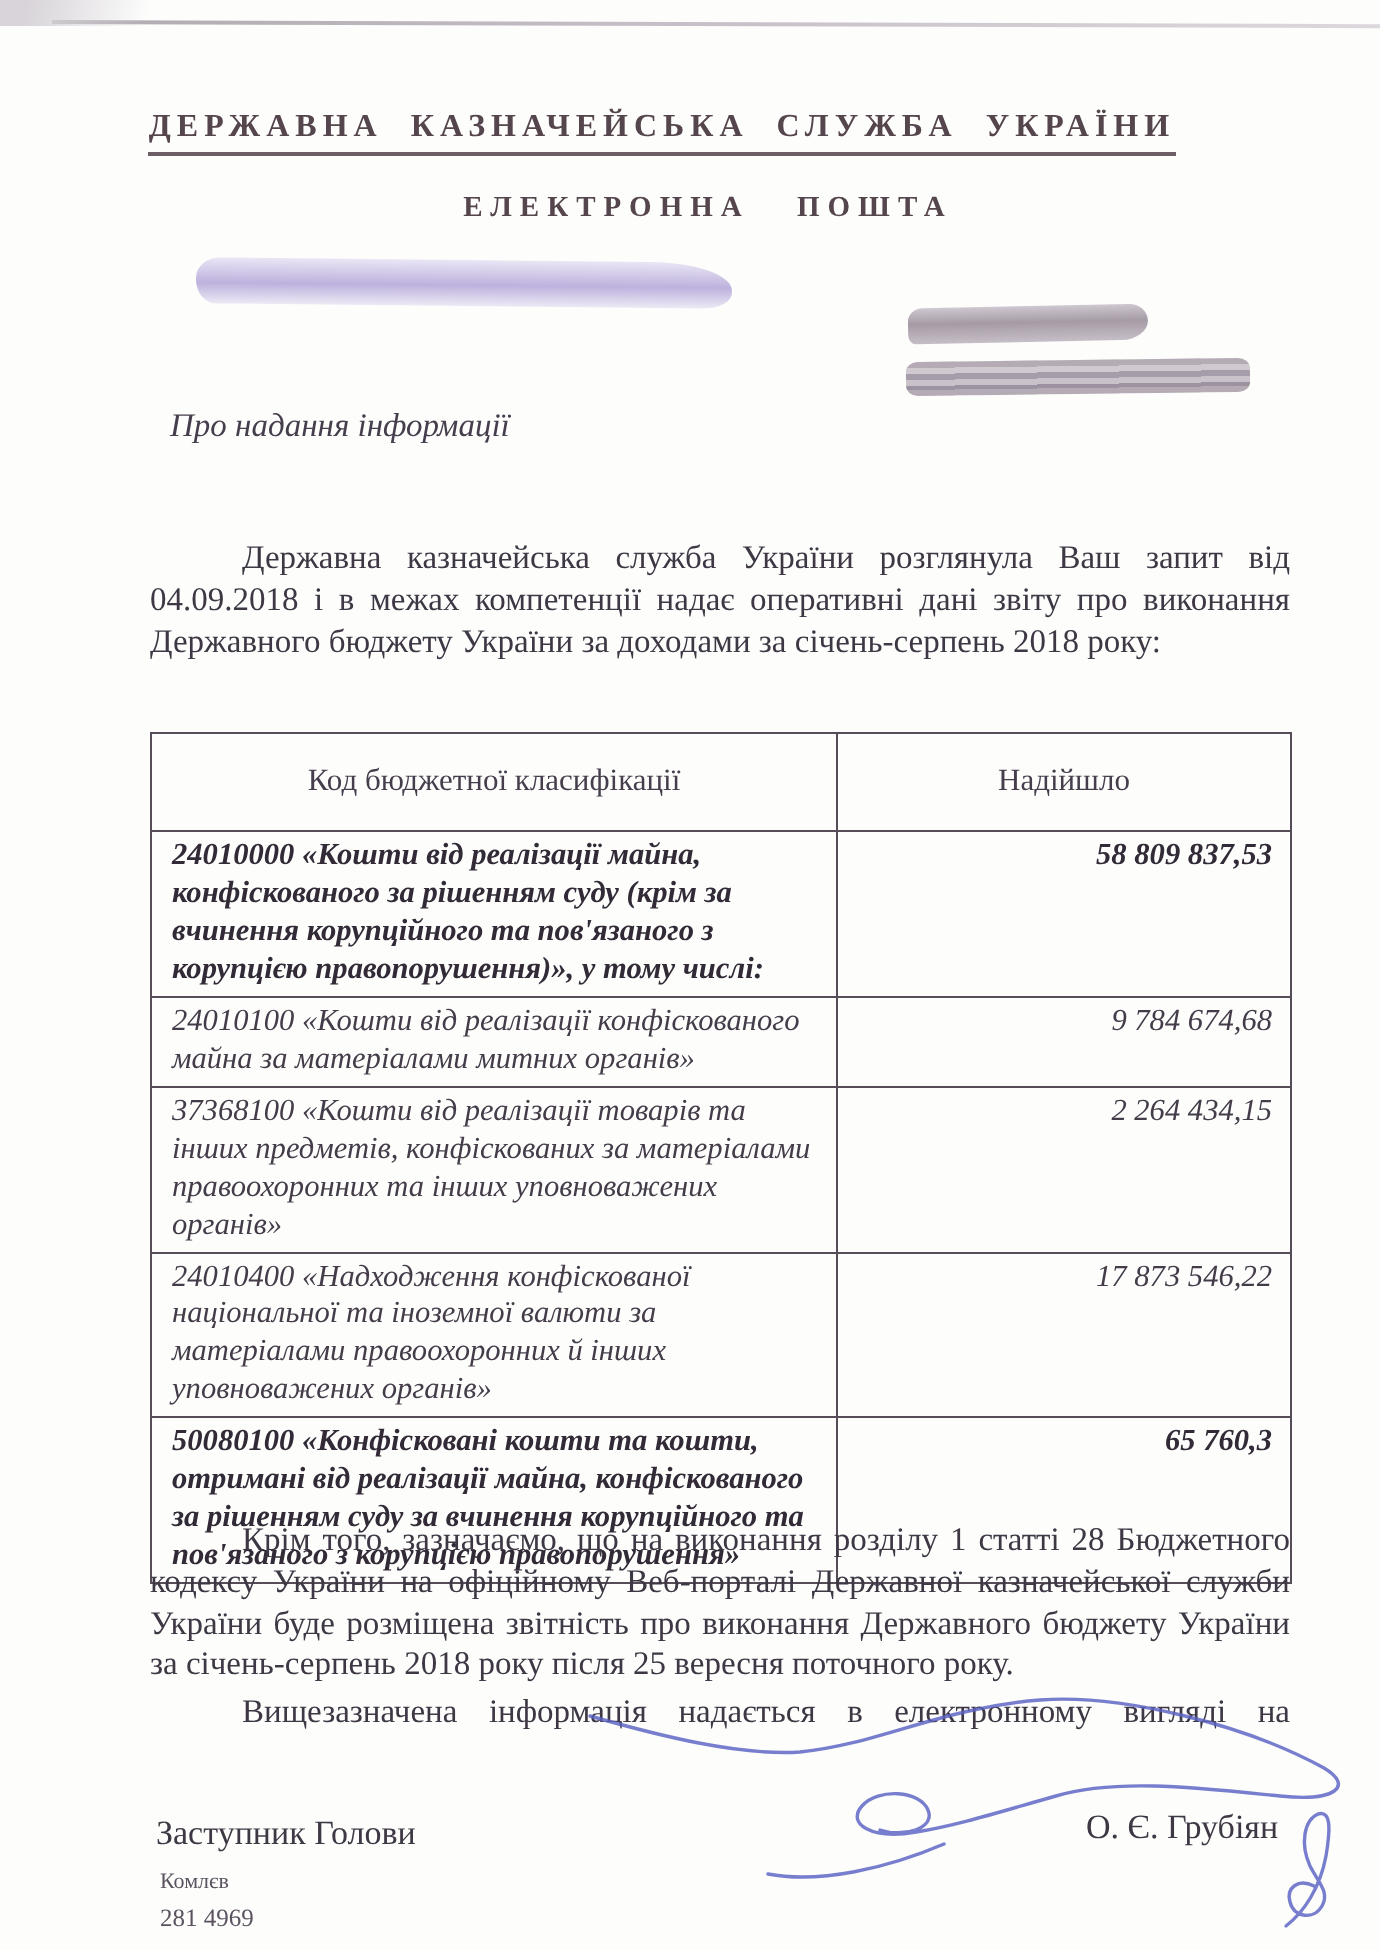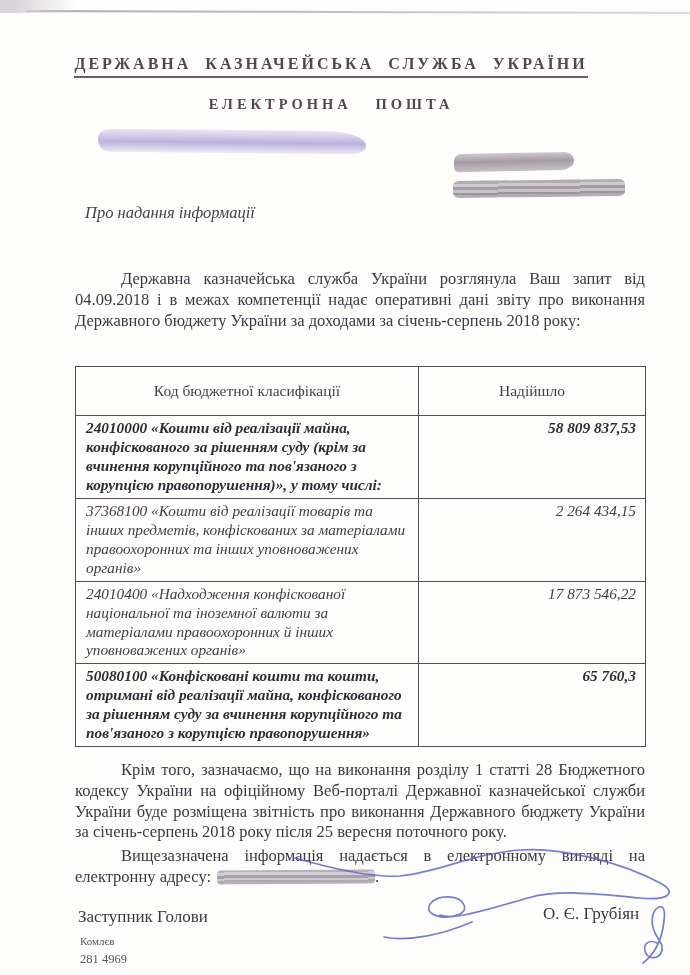--- a/index.html
+++ b/index.html
@@ -15,21 +15,21 @@
     transform:rotate(0.18deg);transform-origin:left center;opacity:.7;}
   .scan-corner{position:absolute;left:0;top:0;width:92px;height:13px;
     background:linear-gradient(105deg,#d8d4d9 15%,rgba(255,255,255,0) 80%);}
 
   
   .letterhead-title{position:absolute;left:0;top:55px;width:662px;text-align:center;}
   .letterhead-title span{display:inline-block;font-weight:bold;font-size:16px;
     letter-spacing:3px;word-spacing:7px;color:#55454c;
     border-bottom:2px solid #6d5d64;padding-bottom:3px;}
   .letterhead-subtitle{position:absolute;left:0;top:96px;width:662px;text-align:center;
-    font-weight:bold;font-size:14.5px;letter-spacing:4px;word-spacing:16px;color:#55454c;}
+    font-weight:bold;font-size:14.5px;letter-spacing:4px;word-spacing:16px;color:#55454c;padding-left:23px;}
 
   
   .redaction{position:absolute;}
   .redaction.r1{left:98px;top:130px;width:268px;height:23px;
     background:linear-gradient(to bottom,rgba(215,207,237,.5),rgba(178,164,216,.85) 55%,rgba(216,210,236,.45));
     border-radius:12px 40px 14px 10px/10px 14px 8px 12px;transform:rotate(.6deg);}
   .redaction.r2{left:454px;top:153px;width:120px;height:18px;
     background:linear-gradient(to bottom,#cfc8d0,#a59ba6 45%,#c6bec7);
     border-radius:8px 10px 14px 4px/7px 9px 10px 5px;transform:rotate(-1.2deg);}
   .redaction.r3{left:453px;top:180px;width:172px;height:17px;
@@ -103,42 +103,43 @@
       </colgroup>
     <tbody>
         <tr>
       <th>Код бюджетної класифікації</th>
       <th>Надійшло</th>
     </tr>
     <tr class="row-bold hr0">
       <td>24010000 «Кошти від реалізації майна, конфіскованого за рішенням суду (крім за вчинення корупційного та пов'язаного з корупцією правопорушення)», у тому числі:</td>
       <td class="amount">58 809 837,53</td>
     </tr>
+    <tr class="row-italic hr1">
+      <td>24010100 «Кошти від реалізації конфіскованого майна за матеріалами митних органів»</td>
+      <td class="amount">9 784 674,68</td>
+    </tr>
     <tr class="row-italic hr2">
       <td>37368100 «Кошти від реалізації товарів та інших предметів, конфіскованих за матеріалами правоохоронних та інших уповноважених органів»</td>
       <td class="amount">2 264 434,15</td>
     </tr>
     <tr class="row-italic hr4">
       <td>24010400 «Надходження конфіскованої національної та іноземної валюти за матеріалами правоохоронних й інших уповноважених органів»</td>
       <td class="amount">17 873 546,22</td>
     </tr>
     <tr class="row-bold hr5">
       <td>50080100 «Конфісковані кошти та кошти, отримані від реалізації майна, конфіскованого за рішенням суду за вчинення корупційного та пов'язаного з корупцією правопорушення»</td>
       <td class="amount">65 760,3</td>
     </tr>
   </tbody>
     </table>
 
   <div class="para indent p-additional">Крім того, зазначаємо, що на виконання розділу 1 статті 28 Бюджетного кодексу України на офіційному Веб-порталі Державної казначейської служби України буде розміщена звітність про виконання Державного бюджету України за січень-серпень 2018 року після 25 вересня поточного року.</div>
 
   <div class="para p-delivery">
     <div class="line-just">Вищезазначена інформація надається в електронному вигляді на</div>
-    <div class="line-two">
-      <span>електронну адресу:</span><span class="redaction-inline"></span><span>.</span>
-    </div>
   </div>
 
   <div class="sig-title">Заступник Голови</div>
   <div class="sig-name">О. Є. Грубіян</div>
 
   <div class="footer-exec">
     <span class="exec-name">Комлєв</span>
     <span class="exec-phone">281 4969</span>
   </div>
 

